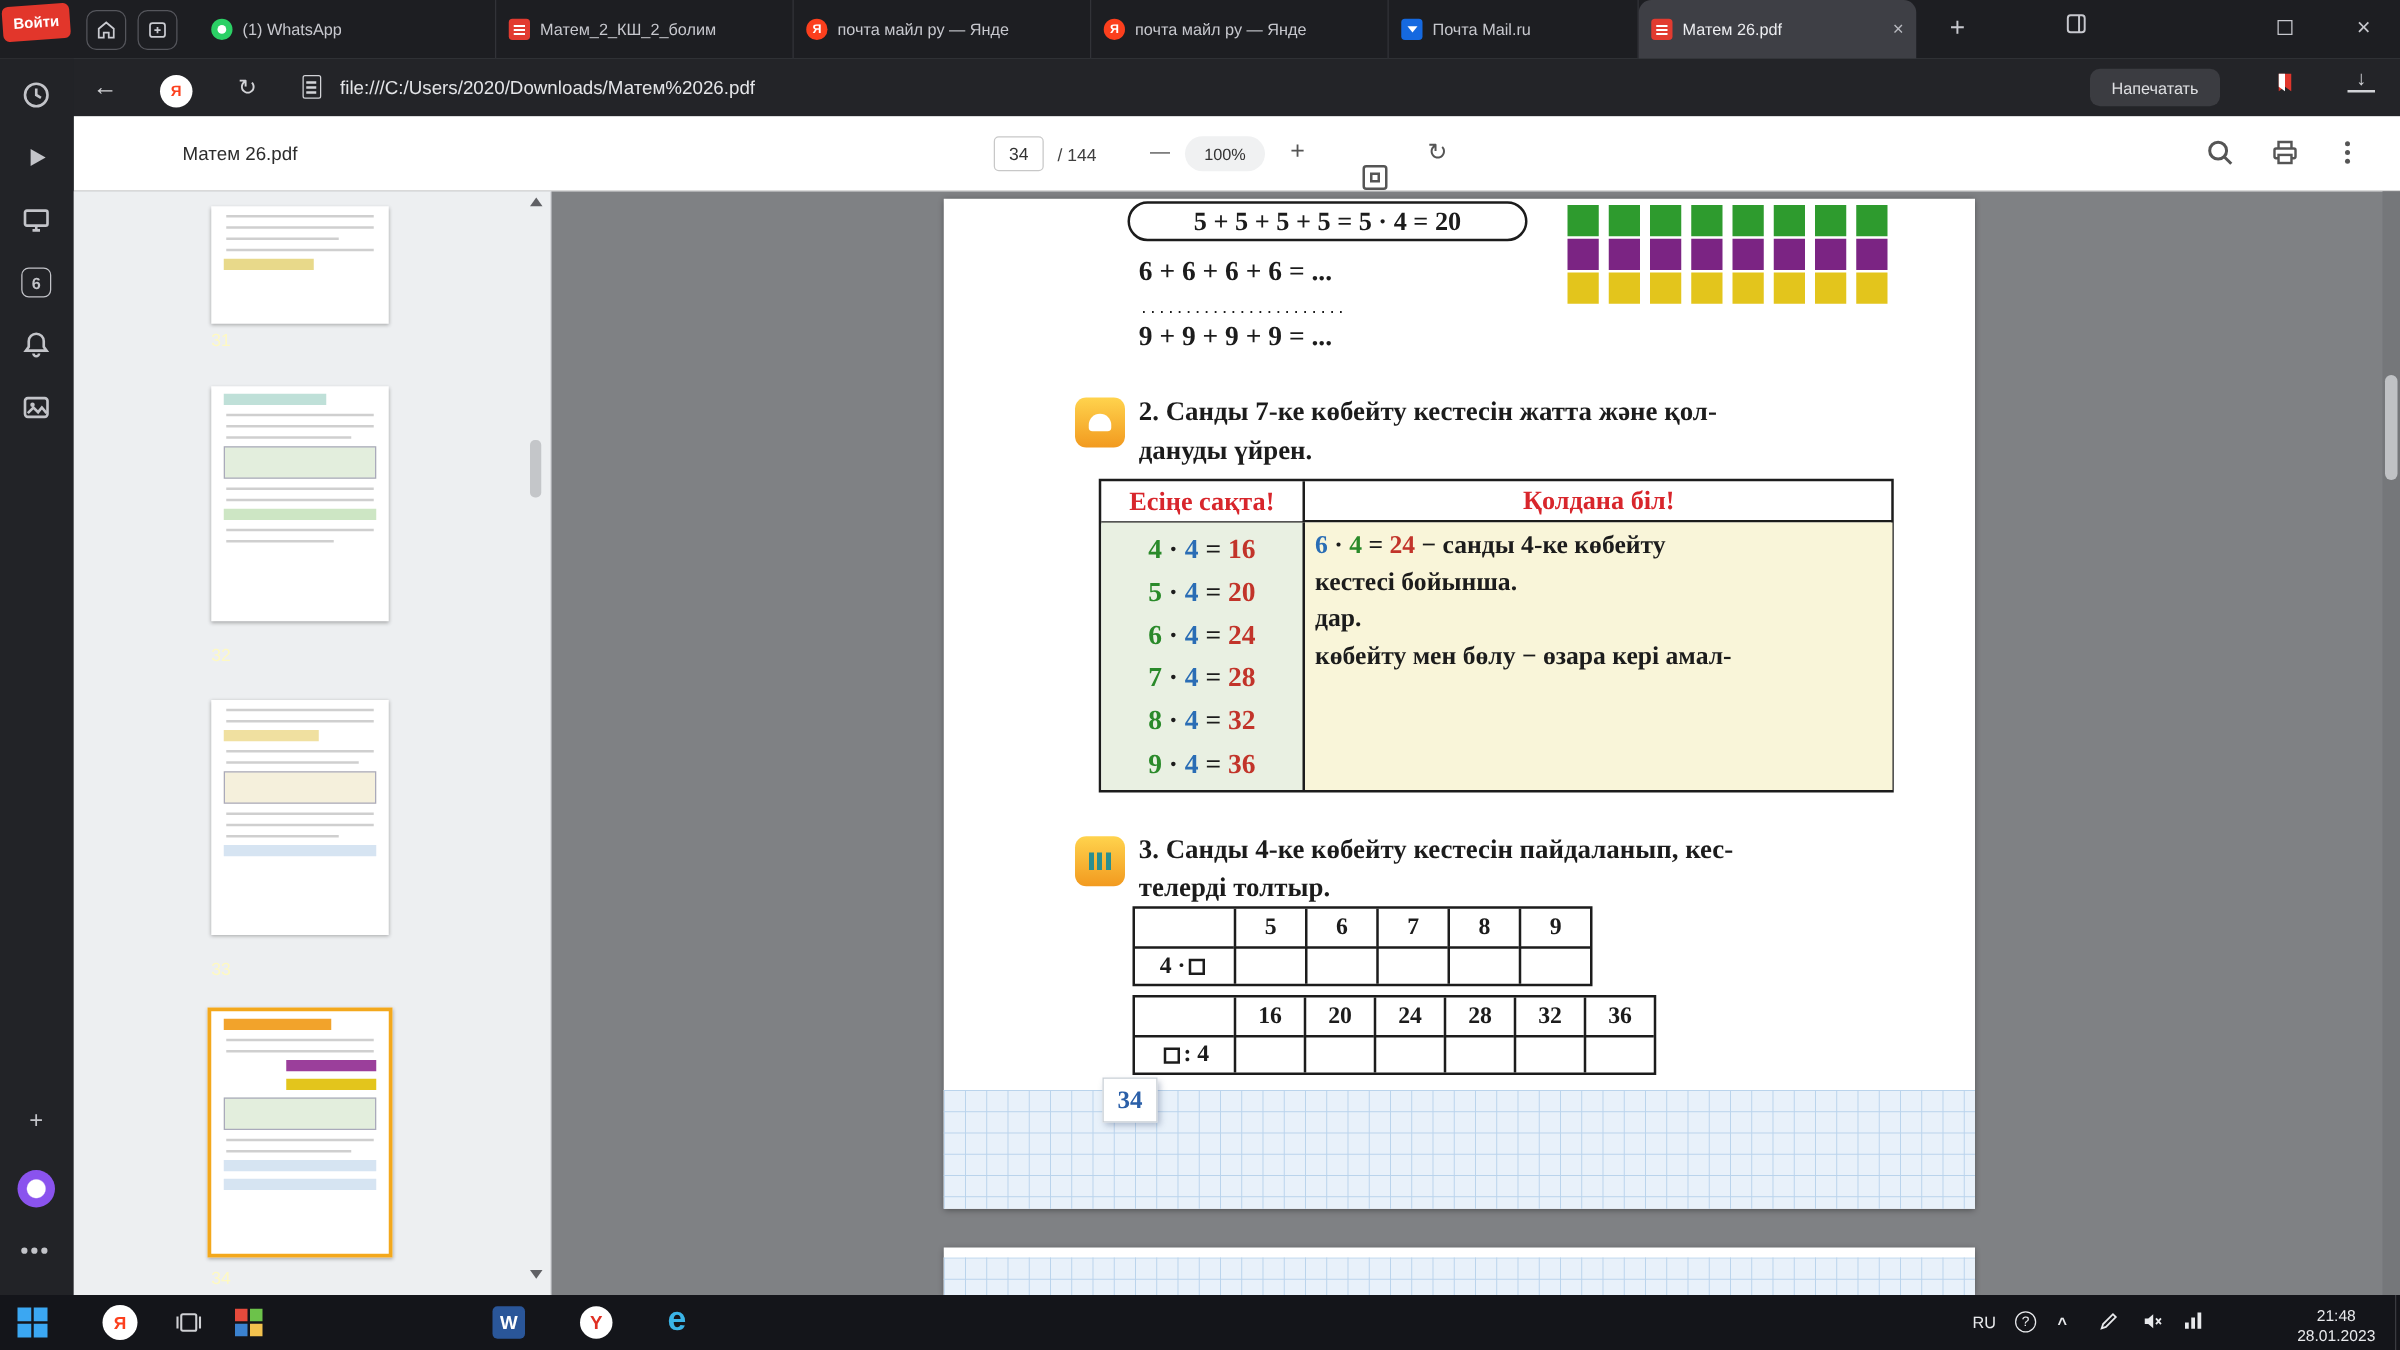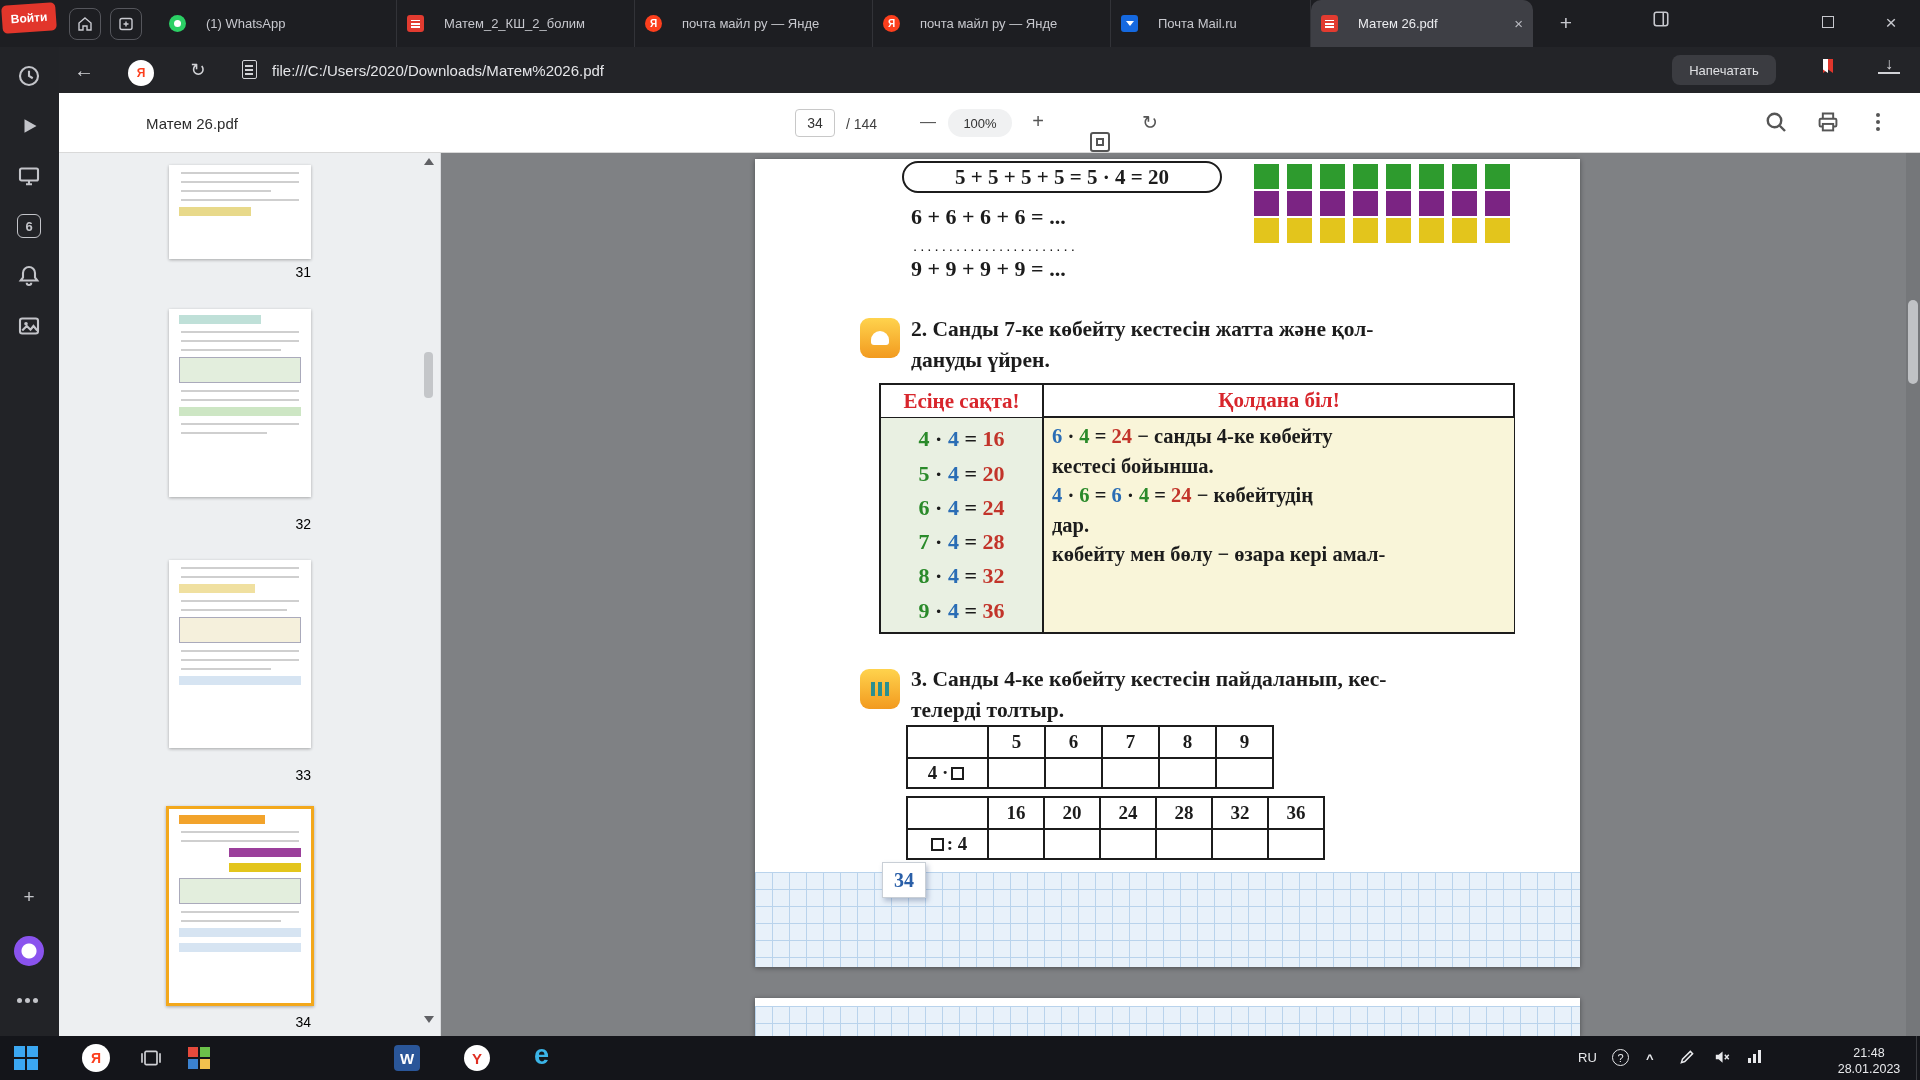--- a/index.html
+++ b/index.html
@@ -3,21 +3,21 @@
 <meta charset="utf-8">
 <style>
 *{margin:0;padding:0;box-sizing:border-box}
 body{width:1920px;height:1080px;background:#000;font-family:"Liberation Sans",sans-serif}
 .screen{position:relative;width:1920px;height:1080px;background:#7f8184;overflow:hidden}
 .ab{position:absolute}
 
 .tabbar{left:0;top:0;width:1920px;height:47px;background:#1d1e22}
 .login{left:2px;top:4px;width:54px;height:28px;background:#e2362b;border-radius:5px;transform:rotate(-4deg);color:#fff;font-size:12px;font-weight:bold;display:flex;align-items:center;justify-content:center}
 .tbtn{top:8px;width:32px;height:32px;border:1.5px solid #55565c;border-radius:8px;display:flex;align-items:center;justify-content:center}
-.tab{top:0;height:47px;display:flex;align-items:center;padding:0 10px;gap:20px;color:#c7c8ce;font-size:13px;border-right:1px solid #323338}
+.tab{top:0;height:47px;display:flex;align-items:center;padding:0 10px;gap:8px;color:#c7c8ce;font-size:13px;border-right:1px solid #323338}
 .tab .lbl{white-space:nowrap;overflow:hidden;text-overflow:ellipsis;max-width:168px}
 .tab.active{background:#3e3f45;border-radius:10px 10px 0 0;color:#ecedf0;border-right:none}
 .tclose{margin-left:auto;font-size:15px;color:#b9bac0}
 .fav{width:17px;height:17px;border-radius:50%;flex:0 0 auto;display:flex;align-items:center;justify-content:center}
 .fav-wa{background:#2bd065}.fav-wa::after{content:"";width:7px;height:7px;background:#fff;border-radius:50%}
 .fav-pdf{background:#e23b30;border-radius:3px}.fav-pdf::after{content:"";width:9px;height:8px;background:repeating-linear-gradient(#fff 0 1.5px,transparent 1.5px 3.2px)}
 .fav-ya{background:#fc3f1d;color:#fff}.fav-ya b{font-size:10px}
 .fav-mail{background:#1569e0;border-radius:3px}.fav-mail::after{content:"";border:4px solid transparent;border-top:5px solid #fff;margin-top:4px}
 .plusbtn{color:#c7c8ce;font-size:21px;display:flex;align-items:center;justify-content:center}
 .bars{width:16px;height:2px;background:currentColor;box-shadow:0 5px 0 currentColor,0 10px 0 currentColor}
@@ -50,21 +50,21 @@
 .badge6{width:24px;height:24px;border:1.6px solid #c3c4c9;border-radius:6px;color:#c3c4c9;font-size:13px;font-weight:bold;display:flex;align-items:center;justify-content:center}
 .alisa{width:30px;height:30px;border-radius:50%;background:radial-gradient(circle,#fff 0 7px,#8a53ee 8px)}
 .hdots{width:5px;height:5px;border-radius:50%;background:#c3c4c9;box-shadow:8px 0 0 #c3c4c9,16px 0 0 #c3c4c9}
 
 .panel{left:59px;top:153px;width:382px;height:883px;background:#edeff1;border-right:1px solid #d8dadd}
 .thumb{background:#fff;box-shadow:0 1px 3px rgba(0,0,0,.3);overflow:hidden}
 .thumb.sel{border:3px solid #f3a81c}
 .tl{height:2px;background:#cfcfcf;margin:7px 12px 0}
 .tband{height:9px;margin:6px 10px 0}
 .tblock{height:26px;margin:6px 10px 0;border:1px solid #aab;background:#e3eedd}
-.tlabel{font-size:14px;color:#000000;text-align:right}
+.tlabel{font-size:14px;color:#fef9c3;text-align:left}
 .sarrow{width:0;height:0;border-left:5px solid transparent;border-right:5px solid transparent}
 .sarrow.up{border-bottom:7px solid #606165}
 .sarrow.dn{border-top:7px solid #606165}
 .pthumb{width:9px;border-radius:4px;background:#c4c6c9}
 
 .page{background:#fff;box-shadow:0 1px 5px rgba(0,0,0,.4)}
 .serif{font-family:"Liberation Serif",serif;font-weight:bold;color:#1c1c1c}
 .oval{border:2px solid #1c1c1c;border-radius:16px;display:flex;align-items:center;justify-content:center;font-size:21px}
 .eq{font-size:22px;white-space:nowrap}
 .dotsrow{font-size:15px;letter-spacing:3px;color:#1c1c1c}
@@ -370,21 +370,20 @@
         <div class="req serif"><span class="cg">4</span><span class="ck"> · </span><span class="cb">4</span><span class="ck"> = </span><span class="cr">16</span></div>
         <div class="req serif"><span class="cg">5</span><span class="ck"> · </span><span class="cb">4</span><span class="ck"> = </span><span class="cr">20</span></div>
         <div class="req serif"><span class="cg">6</span><span class="ck"> · </span><span class="cb">4</span><span class="ck"> = </span><span class="cr">24</span></div>
         <div class="req serif"><span class="cg">7</span><span class="ck"> · </span><span class="cb">4</span><span class="ck"> = </span><span class="cr">28</span></div>
         <div class="req serif"><span class="cg">8</span><span class="ck"> · </span><span class="cb">4</span><span class="ck"> = </span><span class="cr">32</span></div>
         <div class="req serif"><span class="cg">9</span><span class="ck"> · </span><span class="cb">4</span><span class="ck"> = </span><span class="cr">36</span></div>
       </div>
       <div class="ab mbodyR" style="left:163px;top:33px;width:470px;height:214px">
         <div class="aline serif"><span class="cb">6</span><span class="ck"> · </span><span class="cg">4</span><span class="ck"> = </span><span class="cr">24</span><span class="ck"> −  санды 4-ке көбейту</span></div>
         <div class="aline serif"><span class="ck">кестесі бойынша.</span></div>
-        <div class="aline serif"><span class="cb">4</span><span class="ck"> · </span><span class="cg">6</span><span class="ck"> = </span><span class="cb">6</span><span class="ck"> · </span><span class="cg">4</span><span class="ck"> = </span><span class="cr">24</span><span class="ck"> − көбейтудің</span></div>
         <div class="aline serif"><span class="ck">дар.</span></div>
         <div class="aline serif"><span class="ck">көбейту мен бөлу − өзара кері амал-</span></div>
       </div>
     </div>
 
     <div class="ab ticon" style="left:105px;top:510px">
         <span class="cols"></span>
       </div>
     <div class="ab tline serif" style="left:156px;top:508px">3. Санды 4-ке көбейту кестесін пайдаланып, кес-</div>
     <div class="ab tline serif" style="left:156px;top:539px">телерді толтыр.</div>

